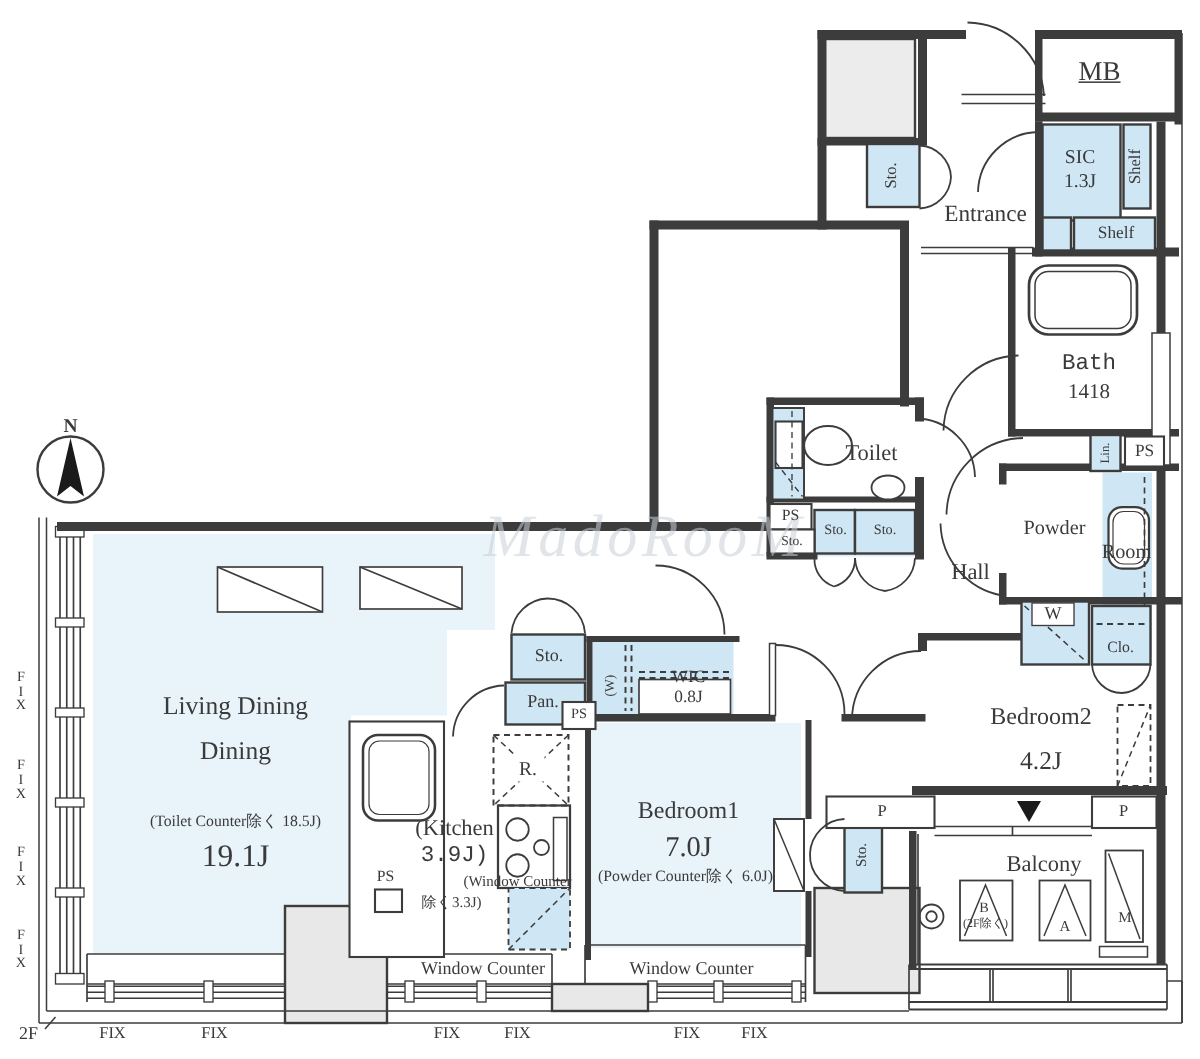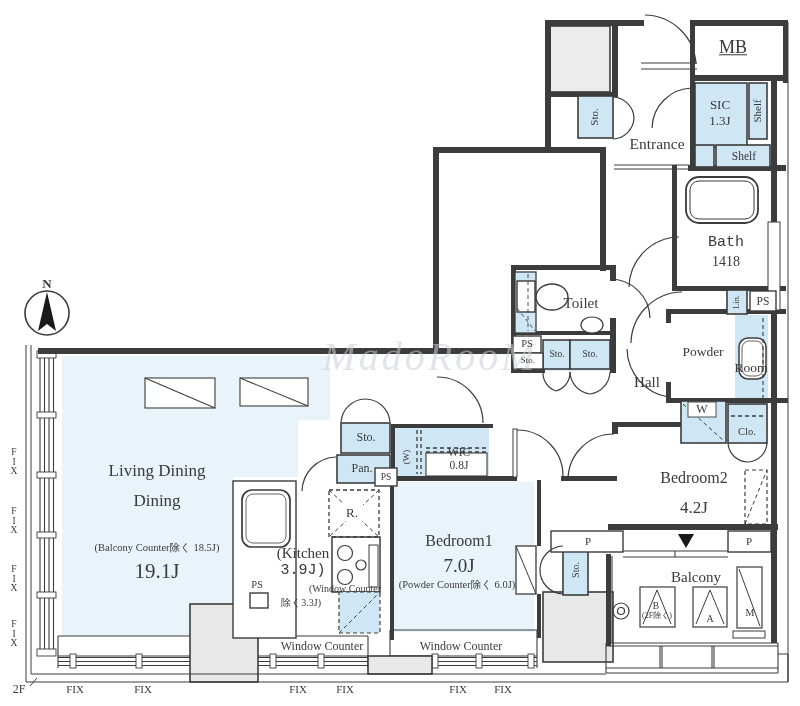--- a/index.html
+++ b/index.html
@@ -244,21 +244,21 @@
 <div class="lbl" style="left:703px;top:352px;font-size:13.5px;">Powder</div>
 <div class="lbl" style="left:703px;top:368px;font-size:13.5px;margin-left:48px;">Room</div>
 <div class="lbl" style="left:647px;top:382px;font-size:15px;">Hall</div>
 <div class="lbl" style="left:694px;top:478px;font-size:16px;">Bedroom2</div>
 <div class="lbl" style="left:694px;top:508px;font-size:17px;">4.2J</div>
 <div class="lbl" style="left:459px;top:452px;font-size:11.5px;">WIC</div>
 <div class="lbl" style="left:459px;top:465px;font-size:11.5px;">0.8J</div>
 <div class="lbl" style="left:157px;top:471px;font-size:17px;">Living Dining</div>
 <div class="lbl" style="left:157px;top:501px;font-size:17px;">Dining</div>
 <div class="lbl" style="left:157px;top:529px;font-size:21px;margin-top:42px;">19.1J</div>
-<div class="lbl" style="left:157px;top:548px;font-size:10.5px;">(Balcony Counter除く 18.5J)</div>
+<div class="lbl" style="left:157px;top:548px;font-size:10.5px;">(Toilet Counter除く 18.5J)</div>
 <div class="lbl" style="left:303px;top:553px;font-size:15px;">(Kitchen</div>
 <div class="lbl" style="left:303px;top:571px;font-size:15px;font-family:Liberation Mono, monospace;">3.9J)</div>
 <div class="lbl" style="left:301px;top:589px;font-size:10px;margin-left:44px;">(Window Counter</div>
 <div class="lbl" style="left:301px;top:603px;font-size:10px;">除く3.3J)</div>
 <div class="lbl" style="left:459px;top:541px;font-size:16px;">Bedroom1</div>
 <div class="lbl" style="left:459px;top:566px;font-size:19px;">7.0J</div>
 <div class="lbl" style="left:457px;top:585px;font-size:10.5px;">(Powder Counter除く 6.0J)</div>
 <div class="lbl" style="left:696px;top:577px;font-size:15px;">Balcony</div>
 
 <div class="lbl v" style="left:595px;top:117px;font-size:11px;">Sto.</div>

